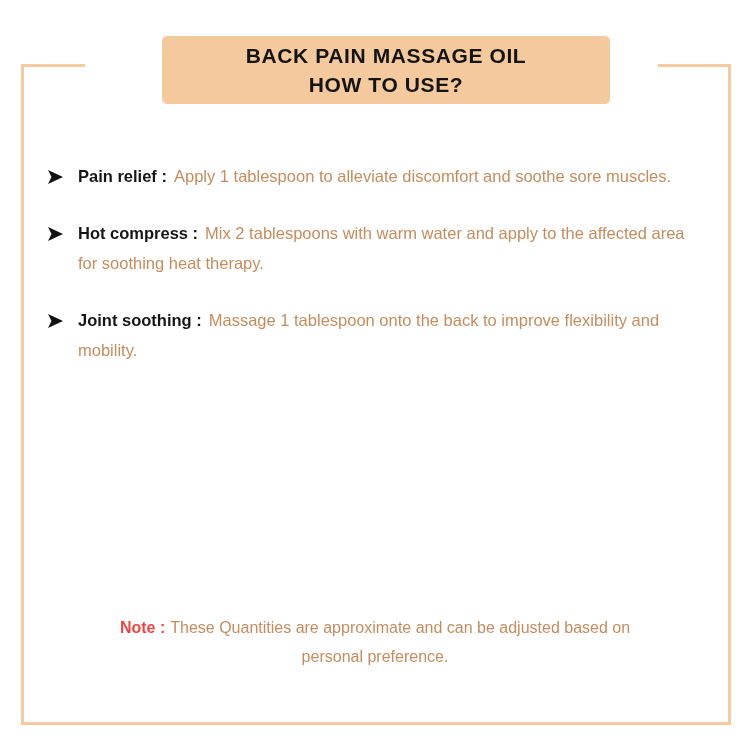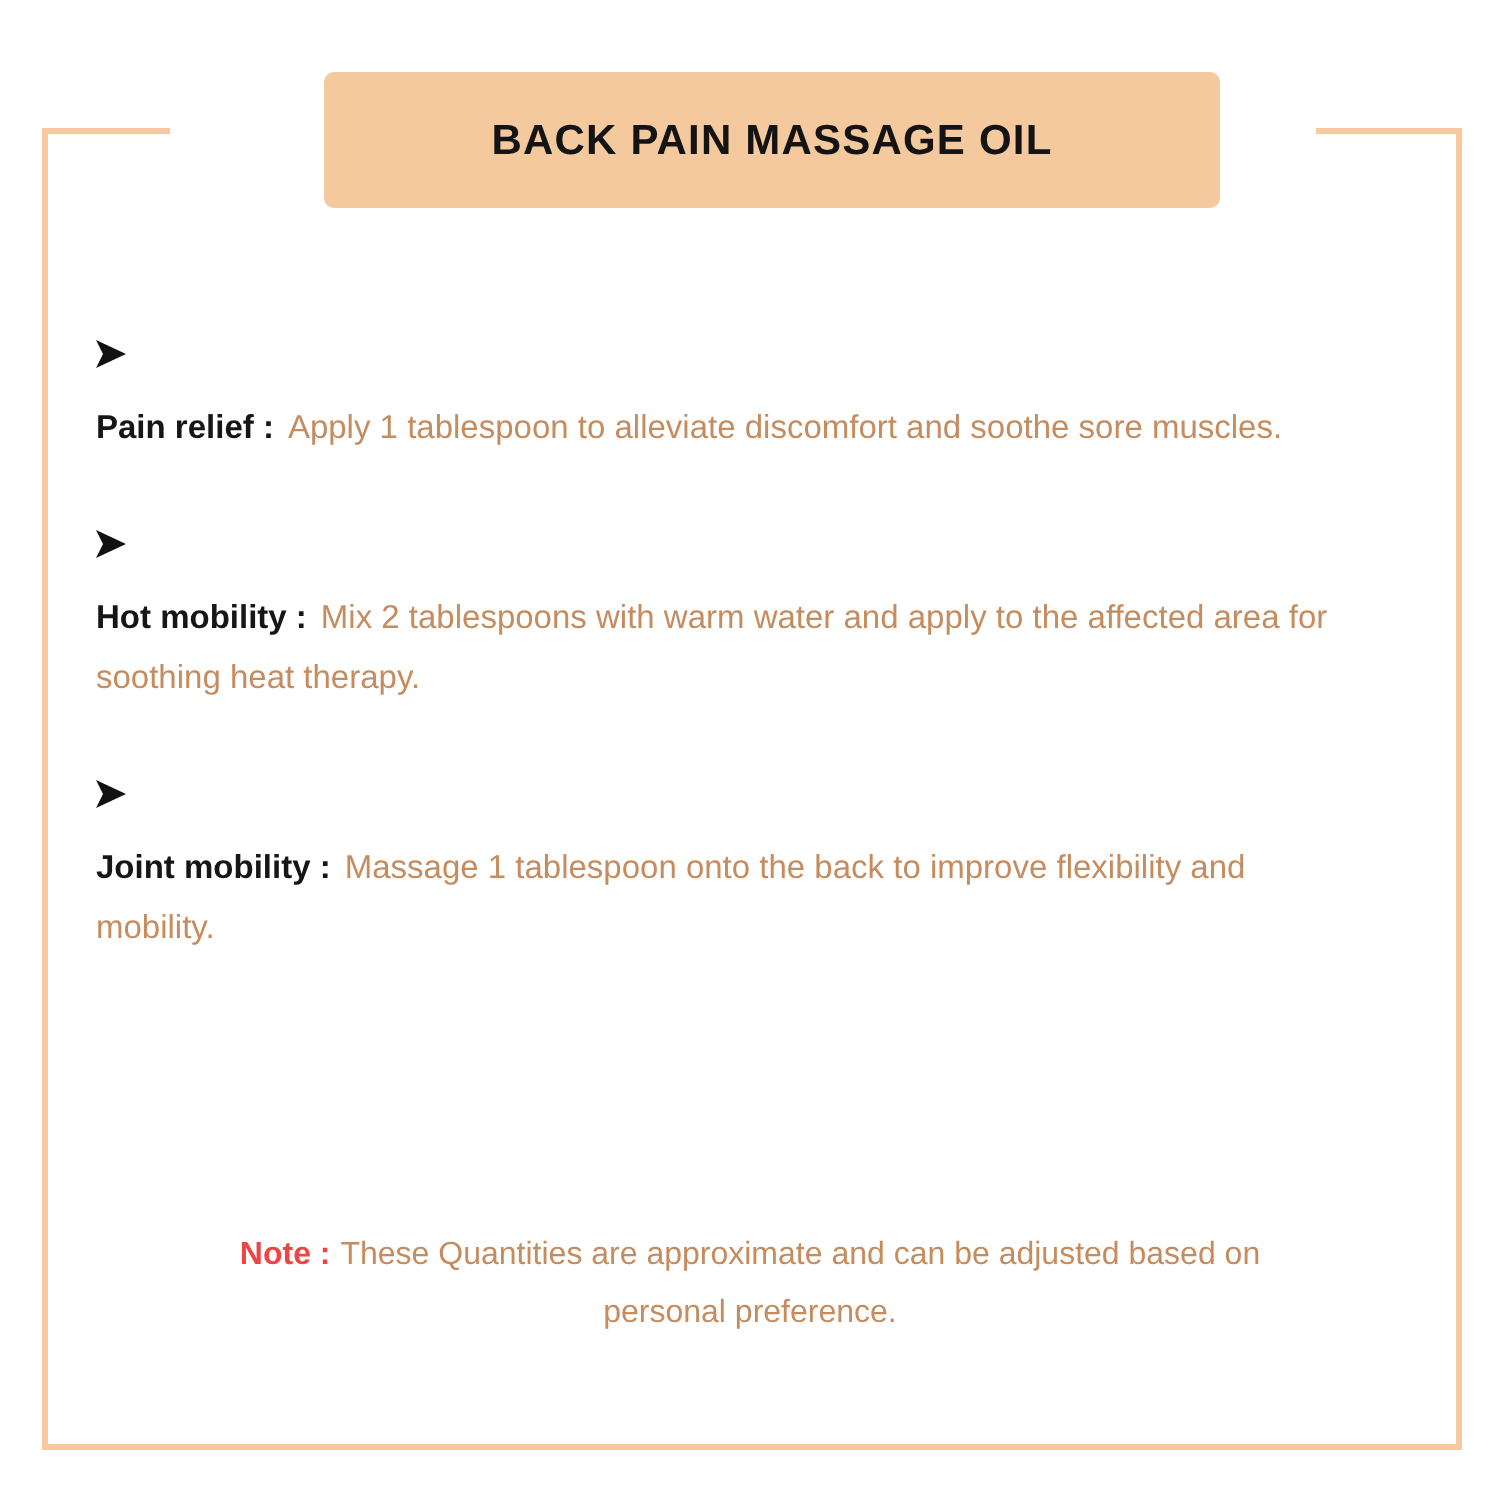--- a/index.html
+++ b/index.html
@@ -62,21 +62,20 @@
   .bullets {
     position: absolute;
     left: 48px;
     top: 161px;
     width: 654px;
   }
   .bullet {
     display: flex;
     align-items: flex-start;
     margin-bottom: 27px;
-    flex-direction: column;
   }
   .bullet .marker {
     flex: 0 0 30px;
     padding-top: 8px;
   }
   .bullet.marker-raised .marker {
     transform: translateY(-15px);
   }
   .bullet .marker svg { display: block; }
   .bullet-text {
@@ -116,20 +115,21 @@
 <body>
 
 <div class="canvas">
 
   <div class="frame-top-seg left"></div>
   <div class="frame-top-seg right"></div>
   <div class="frame"></div>
 
   <div class="header-box">
     <div class="title-line">BACK PAIN MASSAGE OIL</div>
+    <div class="title-line">HOW TO USE?</div>
   </div>
 
   <div class="bullets">
 
     <div class="bullet">
       <span class="marker">
         <svg width="16" height="16" viewBox="0 0 16 16">
             <polygon points="0,1 15,8 0,15 3.5,8" fill="#111111"></polygon>
           </svg>
       </span>
@@ -137,30 +137,30 @@
     </div>
 
 
 
     <div class="bullet">
       <span class="marker">
         <svg width="16" height="16" viewBox="0 0 16 16">
             <polygon points="0,1 15,8 0,15 3.5,8" fill="#111111"></polygon>
           </svg>
       </span>
-      <span class="bullet-text"><span class="bullet-label">Hot mobility :</span><span class="bullet-desc">Mix 2 tablespoons with warm water and apply to the affected area for soothing heat therapy.</span></span>
+      <span class="bullet-text"><span class="bullet-label">Hot compress :</span><span class="bullet-desc">Mix 2 tablespoons with warm water and apply to the affected area for soothing heat therapy.</span></span>
     </div>
 
     <div class="bullet">
       <span class="marker">
         <svg width="16" height="16" viewBox="0 0 16 16">
             <polygon points="0,1 15,8 0,15 3.5,8" fill="#111111"></polygon>
           </svg>
       </span>
-      <span class="bullet-text"><span class="bullet-label">Joint mobility :</span><span class="bullet-desc">Massage 1 tablespoon onto the back to improve flexibility and mobility.</span></span>
+      <span class="bullet-text"><span class="bullet-label">Joint soothing :</span><span class="bullet-desc">Massage 1 tablespoon onto the back to improve flexibility and mobility.</span></span>
     </div>
 
   </div>
 
   <div class="note">
     <span class="note-label">Note :</span><span class="note-text">These Quantities are approximate and can be adjusted based on personal preference.</span>
   </div>
 
 </div>
 

